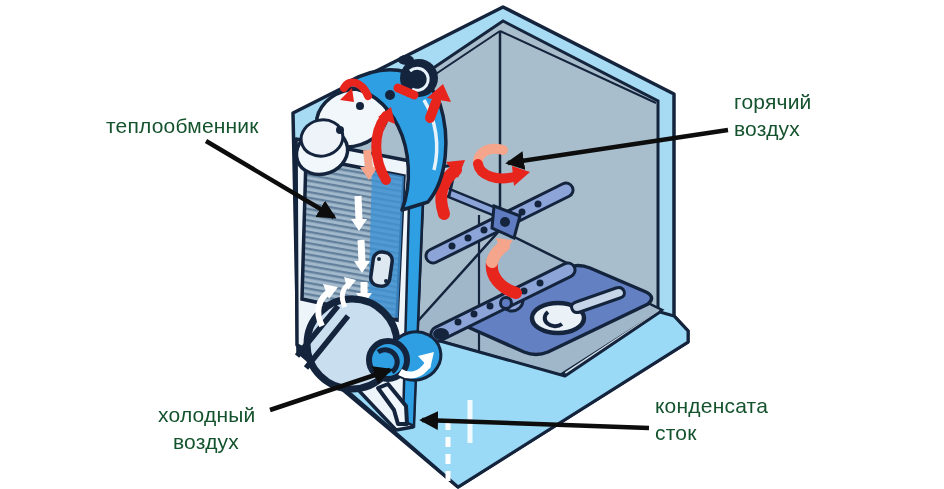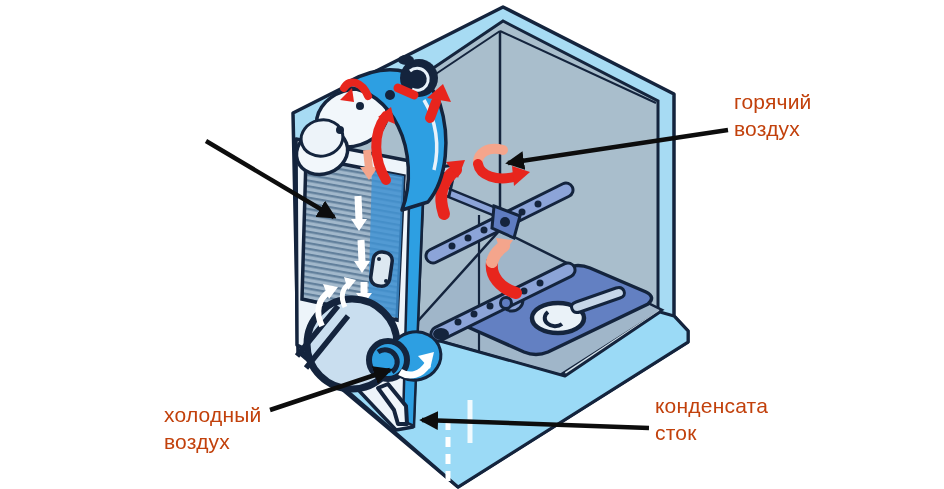--- a/index.html
+++ b/index.html
@@ -2,21 +2,21 @@
 <html><head>
 <meta charset="utf-8">
 <style>
   html,body{margin:0;padding:0;background:#ffffff;}
   .stage{
     position:relative;width:944px;height:489px;background:#ffffff;
     overflow:hidden;font-family:"Liberation Sans",sans-serif;
   }
   .stage svg{position:absolute;left:0;top:0;}
   .lbl{
-    position:absolute;font-size:21px;line-height:27px;color:#c2410c;
+    position:absolute;font-size:21px;line-height:27px;color:#14532d;
     white-space:nowrap;letter-spacing:0.2px;
   }
   .lbl.two{white-space:normal;}
 </style>
 </head>
 <body>
 
 <div class="stage">
 
 <svg width="944" height="489" viewBox="0 0 944 489">
@@ -176,27 +176,28 @@
   </g>
 
   <g stroke="#0d0d0d" stroke-width="4.5" fill="none">
     <path d="M 206,141 L 334,217" marker-end="url(#ah)"></path>
     <path d="M 728,130 L 508,163" marker-end="url(#ah)"></path>
     <path d="M 270,410 L 390,370" marker-end="url(#ah)"></path>
     <path d="M 649,428 L 422,420" marker-end="url(#ah)"></path>
   </g>
 </svg>
 
+<div class="lbl" style="left:106px;top:112px;">теплообменник</div>
 
 <div class="lbl two" style="left:734px;top:88px;">
   <div>горячий</div>
   <div>воздух</div>
 </div>
 
-<div class="lbl two" style="left:164px;top:401px;width:96px;text-align:left;">
+<div class="lbl two" style="left:158px;top:401px;width:96px;text-align:center;">
   <div>холодный</div>
   <div>воздух</div>
 </div>
 
 <div class="lbl two" style="left:655px;top:392px;">
   <div>конденсата</div>
   <div>сток</div>
 </div>
 
 </div>

